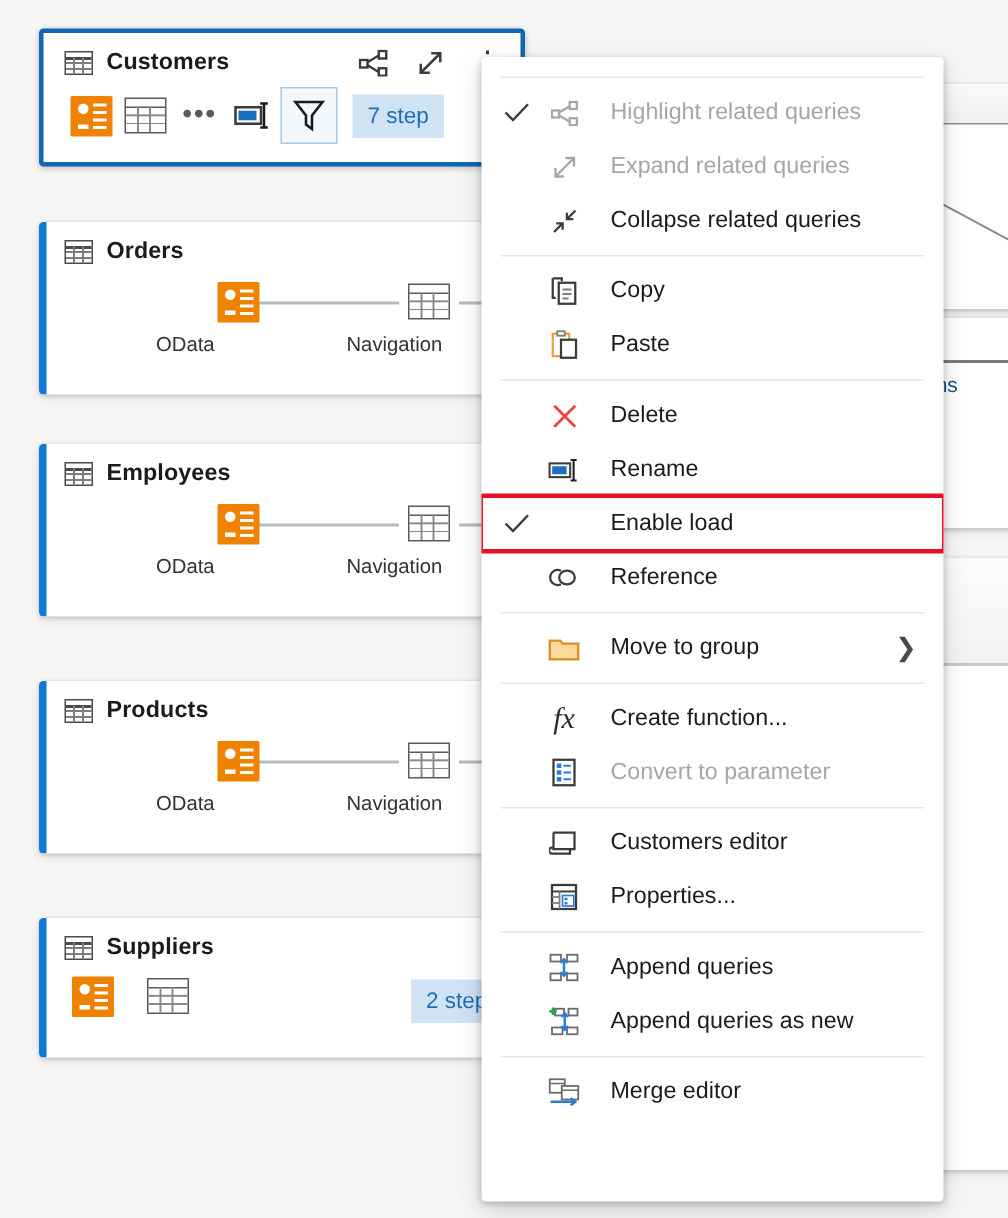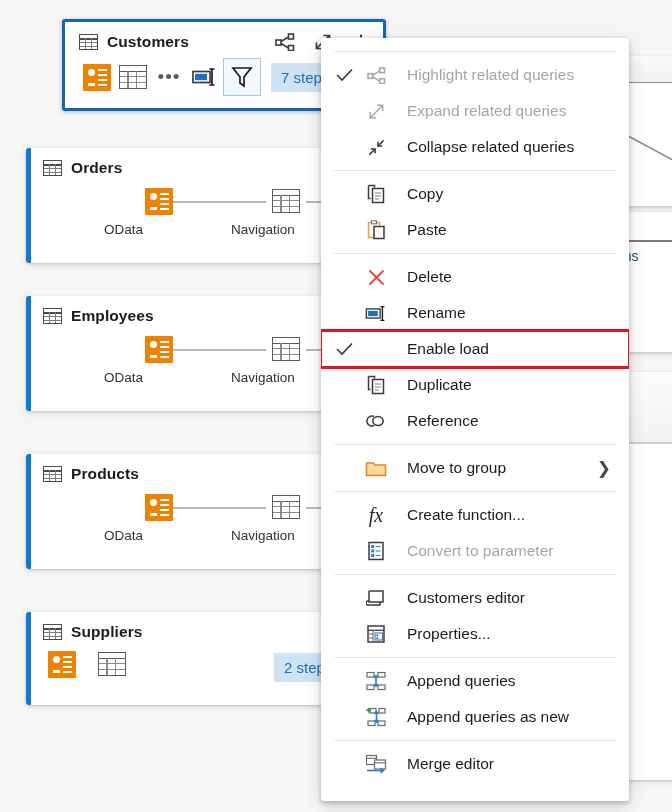--- a/index.html
+++ b/index.html
@@ -19,21 +19,20 @@
     border-radius:3px;
     box-shadow:0 1px 3px rgba(0,0,0,.18), 0 3px 8px rgba(0,0,0,.07);
     overflow:hidden;
   }
   .qcard .accent{
     position:absolute;left:0;top:0;bottom:0;width:5px;background:#0f7ad6;
   }
   .qcard.selected{
     border:3px solid #1267b5;
     box-shadow:0 1px 4px rgba(0,0,0,.25);
-    margin-left:36px;
   }
 
   .qhead{display:flex;align-items:center;gap:9px;padding:12px 0 0 17px;height:28px;box-sizing:border-box;}
   .qcard.selected .qhead{padding-left:14px;}
   .qtitle{font-size:15.5px;color:#1b1b1b;font-weight:600;letter-spacing:.1px;}
 
   .qbody{position:relative;height:62px;}
 
   
   .ico-table{
@@ -398,30 +397,20 @@
 
   <div class="mi highlight">
     <span class="check">
       <svg class="sv" width="17" height="14" viewBox="0 0 17 14">
           <polyline points="1,7 6,12 16,1.5" fill="none" stroke="#3b3b3b" stroke-width="1.6"></polyline>
         </svg>
     </span>
     <span class="mlabel">Enable load</span>
   </div>
 
-  <div class="mi">
-    <span class="mico">
-      <svg class="sv" width="19" height="20" viewBox="0 0 19 20">
-        <path d="M1.5 1.5 h6 v2 M1.5 1.5 v13 h2" fill="none" stroke="#3b3b3b" stroke-width="1.5"></path>
-        <rect x="5.5" y="4.5" width="11" height="14" fill="#fff" stroke="#3b3b3b" stroke-width="1.5"></rect>
-        <path d="M8 9h6 M8 12h6 M8 15h4" stroke="#7d7d7d" stroke-width="1.2"></path>
-      </svg>
-    </span>
-    <span class="mlabel">Duplicate</span>
-  </div>
 
   <div class="mi">
     <span class="mico">
       <svg class="sv" width="22" height="18" viewBox="0 0 22 18">
         <path d="M9 4.5 A5 5 0 1 0 9 13.5" fill="none" stroke="#3b3b3b" stroke-width="1.5"></path>
         <ellipse cx="13" cy="9" rx="5.2" ry="4.6" fill="none" stroke="#3b3b3b" stroke-width="1.5"></ellipse>
       </svg>
     </span>
     <span class="mlabel">Reference</span>
   </div>

